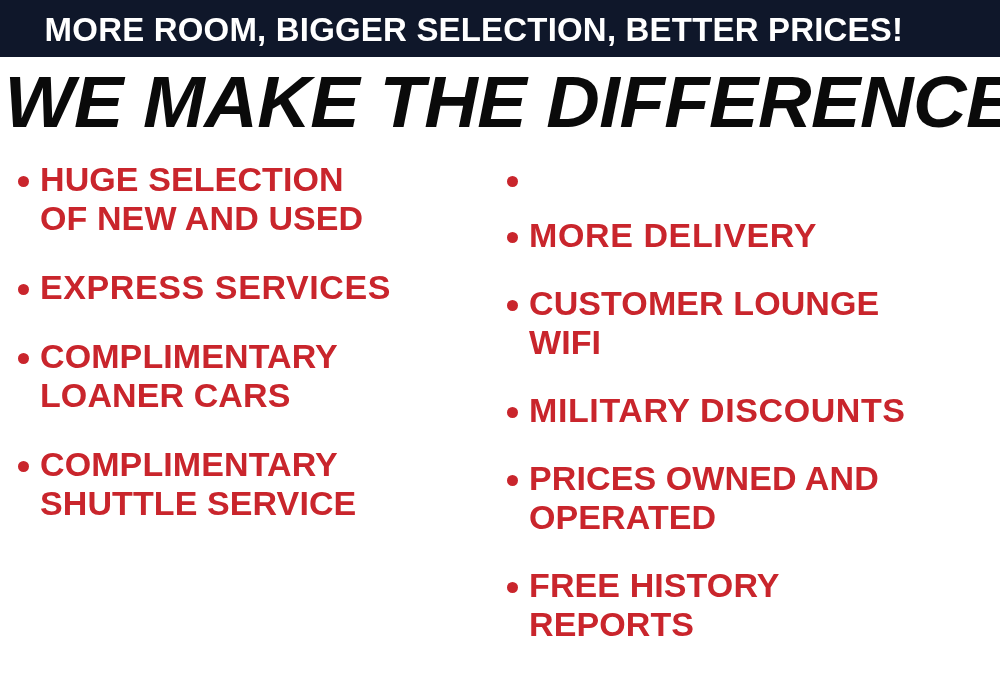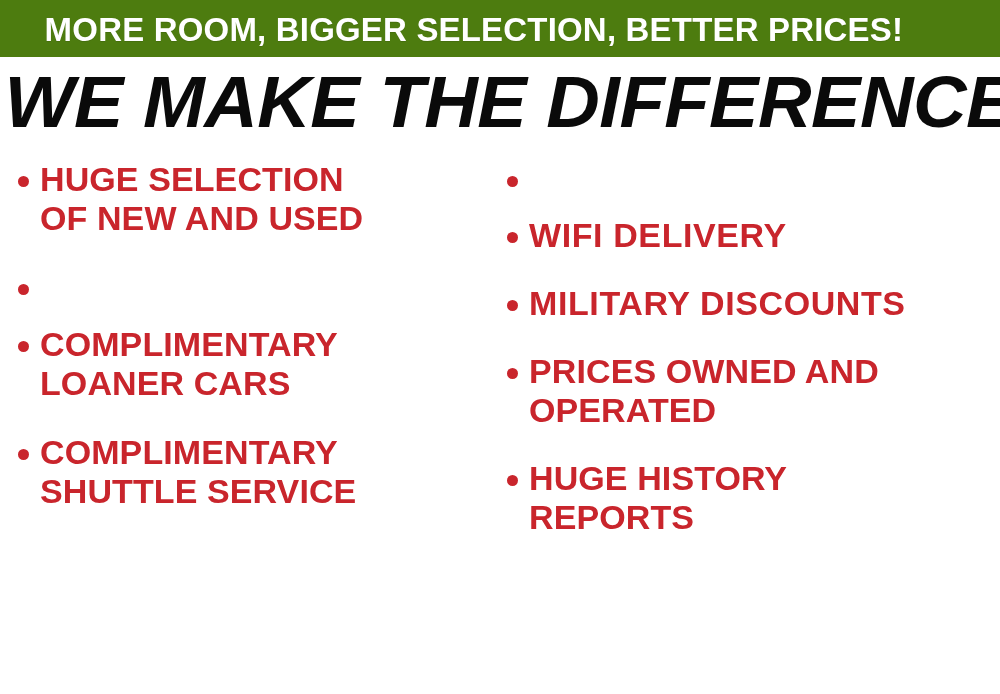--- a/index.html
+++ b/index.html
@@ -18,21 +18,21 @@
     overflow: hidden;
   }
 
   
   .banner {
     position: absolute;
     left: 0;
     top: 0;
     width: 1000px;
     height: 57px;
-    background: #4d7c0f;
+    background: #0f172a;
     display: flex;
     align-items: center;
   }
   .banner-text {
     color: #ffffff;
     font-family: "Liberation Sans Narrow", "Liberation Sans", sans-serif;
     font-weight: bold;
     font-size: 34px;
     line-height: 34px;
     letter-spacing: 0.2px;
@@ -146,20 +146,21 @@
     <div class="col col-left">
 
       <div class="bullet-item">
         <span class="bullet-dot"></span>
         <span class="bullet-label">HUGE SELECTION
 OF NEW AND USED</span>
       </div>
 
       <div class="bullet-item">
         <span class="bullet-dot"></span>
+        <span class="bullet-label wide">EXPRESS SERVICES</span>
       </div>
 
 
       <div class="bullet-item">
         <span class="bullet-dot"></span>
         <span class="bullet-label">COMPLIMENTARY
 LOANER CARS</span>
       </div>
 
       <div class="bullet-item">
@@ -171,38 +172,43 @@
     </div>
 
     <div class="col col-right">
 
       <div class="bullet-item">
         <span class="bullet-dot"></span>
       </div>
 
       <div class="bullet-item">
         <span class="bullet-dot"></span>
-        <span class="bullet-label wide">WIFI DELIVERY</span>
-      </div>
-
+        <span class="bullet-label wide">MORE DELIVERY</span>
+      </div>
+
+      <div class="bullet-item">
+        <span class="bullet-dot"></span>
+        <span class="bullet-label">CUSTOMER LOUNGE
+WIFI</span>
+      </div>
 
       <div class="bullet-item">
         <span class="bullet-dot"></span>
         <span class="bullet-label wide">MILITARY DISCOUNTS</span>
       </div>
 
       <div class="bullet-item">
         <span class="bullet-dot"></span>
         <span class="bullet-label">PRICES OWNED AND
 OPERATED</span>
       </div>
 
       <div class="bullet-item">
         <span class="bullet-dot"></span>
-        <span class="bullet-label">HUGE HISTORY
+        <span class="bullet-label">FREE HISTORY
 REPORTS</span>
       </div>
 
     </div>
 
   </div>
 
 </div>
 
 </body></html>

